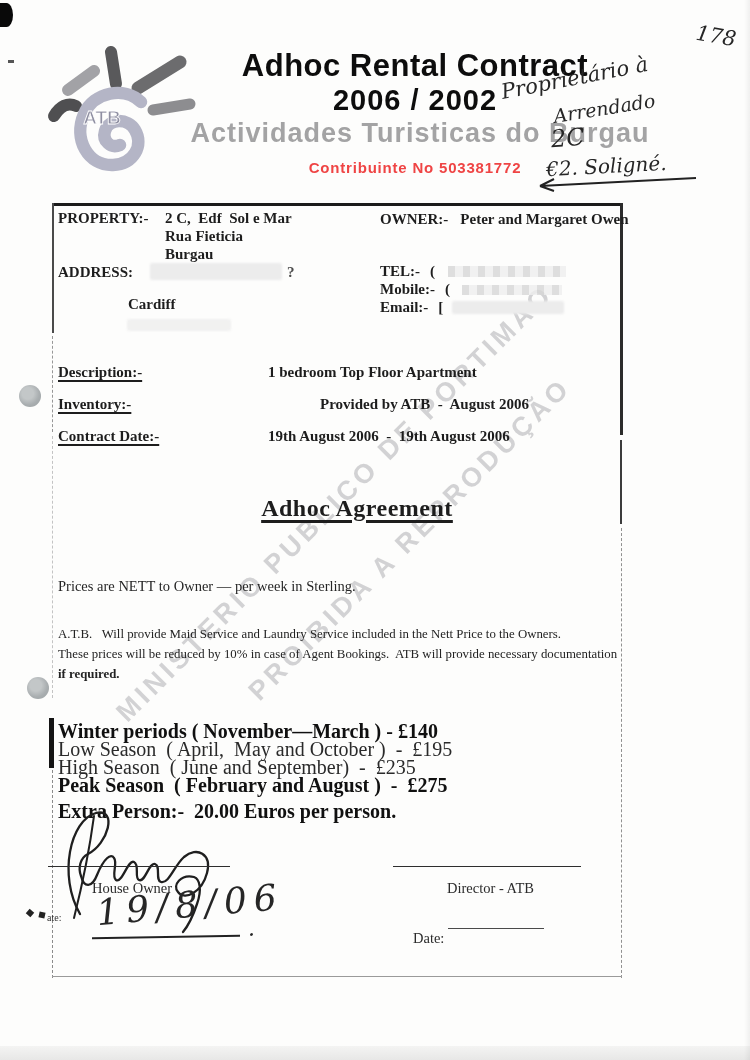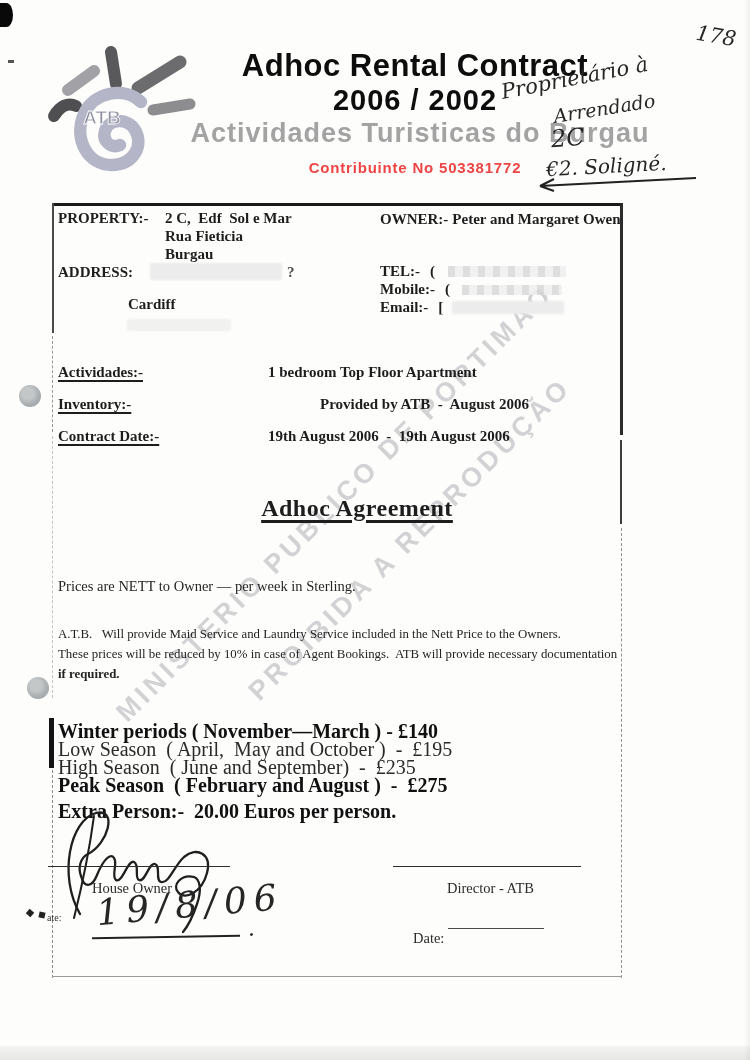--- a/index.html
+++ b/index.html
@@ -118,21 +118,21 @@
   <div class="abs ln box-left-d"></div>
   <div class="abs ln box-bottom"></div>
 
   <div class="abs lbl" style="left:58px;top:210px;">PROPERTY:-</div>
   <div class="abs val" style="left:165px;top:210px;">2 C,  Edf  Sol e Mar</div>
   <div class="abs val" style="left:165px;top:228px;">Rua Fieticia</div>
   <div class="abs val" style="left:165px;top:246px;">Burgau</div>
 
   <div class="abs" style="left:380px;top:210px;">
     <span class="lbl">OWNER:-</span>
-    <span class="val" style="">Peter and Margaret Owen</span>
+    <span class="val" style="margin-left:8px;">Peter and Margaret Owen</span>
   </div>
 
   <div class="abs lbl" style="left:58px;top:264px;">ADDRESS:</div>
   <div class="abs redact" style="left:150px;top:263px;width:132px;height:17px;"></div>
   <div class="abs lbl" style="left:287px;top:264px;color:#4c4c4c;">?</div>
   <div class="abs val" style="left:128px;top:296px;">Cardiff</div>
   <div class="abs redact" style="left:127px;top:319px;width:104px;height:12px;opacity:.7;"></div>
 
   <div class="abs" style="left:380px;top:262px;">
     <span class="lbl">TEL:-</span>
@@ -145,21 +145,21 @@
     <span class="val" style="margin-left:6px;">(</span>
   </div>
   <div class="abs redact-dash" style="left:462px;top:285px;width:100px;height:10px;"></div>
 
   <div class="abs" style="left:380px;top:298px;">
     <span class="lbl">Email:-</span>
     <span class="val" style="margin-left:6px;">[</span>
   </div>
   <div class="abs redact" style="left:452px;top:301px;width:112px;height:13px;"></div>
 
-  <div class="abs ulbl" style="left:58px;top:364px;">Actividades:-</div>
+  <div class="abs ulbl" style="left:58px;top:364px;">Description:-</div>
   <div class="abs val" style="left:268px;top:364px;">1 bedroom Top Floor Apartment</div>
 
   <div class="abs ulbl" style="left:58px;top:396px;">Inventory:-</div>
   <div class="abs val" style="left:272px;top:396px;margin-left:48px;">Provided by ATB  -  August 2006</div>
 
   <div class="abs ulbl" style="left:58px;top:428px;">Contract Date:-</div>
   <div class="abs val" style="left:268px;top:428px;">19th August 2006  -  19th August 2006</div>
 
   <div class="abs center" style="left:172px;top:495px;width:370px;">
     <span class="ser b" style="font-size:24px;text-decoration:underline;text-decoration-thickness:2.5px;text-underline-offset:4px;letter-spacing:.5px;">Adhoc Agreement</span>

